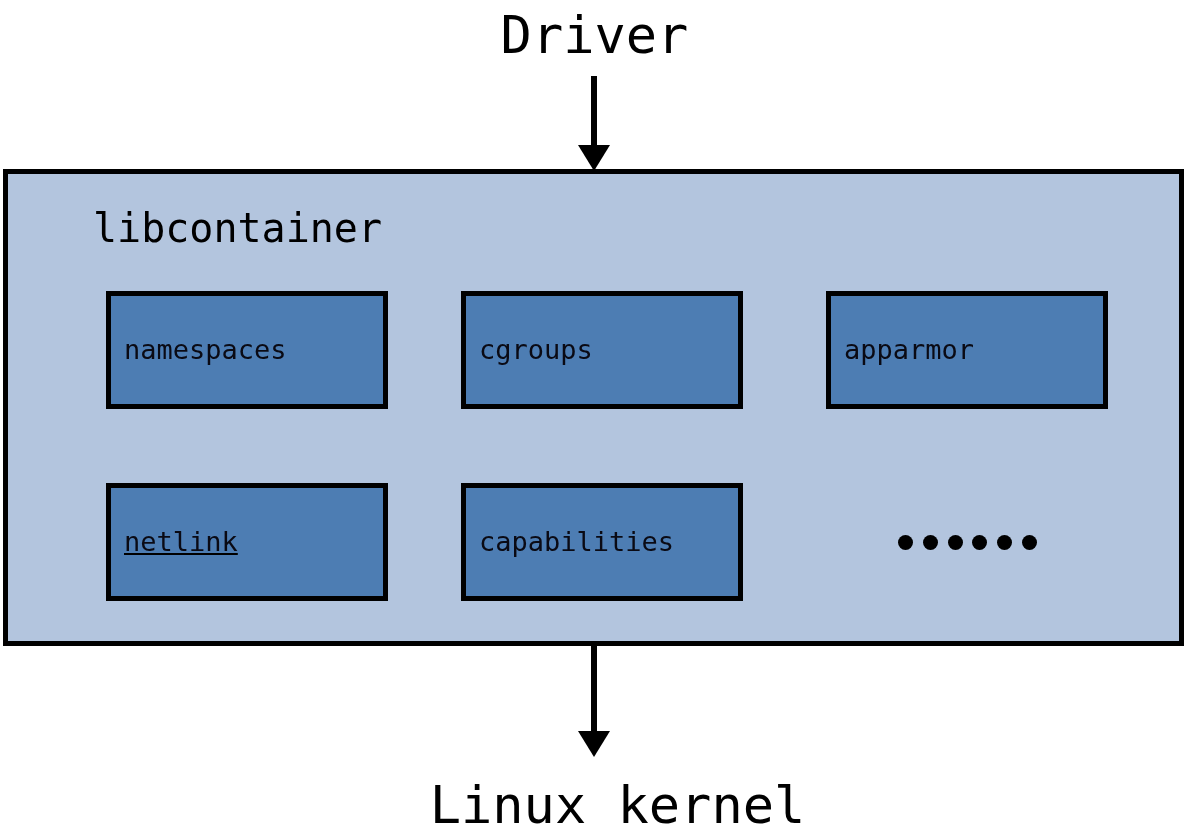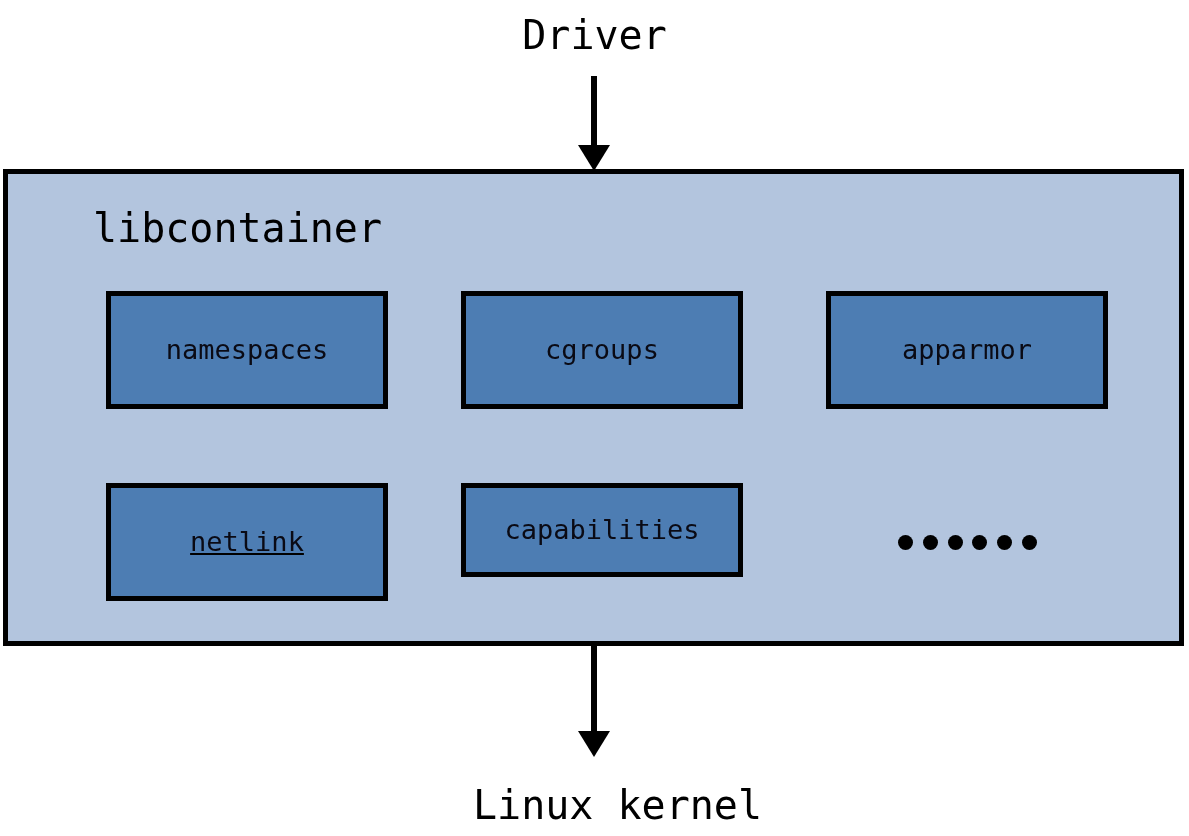--- a/index.html
+++ b/index.html
@@ -20,21 +20,21 @@
   }
 
   
   .caption {
     position: absolute;
     left: 0;
     width: 1189px;
     text-align: center;
     color: #000000;
     font-family: "DejaVu Sans Mono", "Liberation Mono", monospace;
-    font-size: 40px;
+    font-size: 52px;
     line-height: 46px;
     letter-spacing: 0px;
     white-space: nowrap;
   }
   #caption-driver { top: 12px; }
   #caption-kernel { top: 782px; margin-left: 23px; }
 
   
   .arrow {
     position: absolute;
@@ -87,37 +87,38 @@
   }
 
   
   .module-box {
     position: absolute;
     box-sizing: border-box;
     background: #4d7db3;
     border: 5px solid #000000;
     display: flex;
     align-items: center;
-    justify-content: center;
+    justify-content: flex-start;
+    padding-left: 13px;
   }
   .module-label {
     color: #0a0a14;
     font-family: "DejaVu Sans Mono", "Liberation Mono", monospace;
     font-size: 27px;
     line-height: 30px;
     white-space: nowrap;
   }
 
   
   #box-namespaces  { left: 98px;  top: 117px; width: 282px; height: 118px; }
   #box-cgroups     { left: 453px; top: 117px; width: 282px; height: 118px; }
   #box-apparmor    { left: 818px; top: 117px; width: 282px; height: 118px; }
   
   #box-netlink     { left: 98px;  top: 309px; width: 282px; height: 118px; text-decoration: underline; }
-  #box-capabilities{ left: 453px; top: 309px; width: 282px; height: 94px; }
+  #box-capabilities{ left: 453px; top: 309px; width: 282px; height: 118px; }
 
   
   #ellipsis-dots {
     position: absolute;
     left: 818px;
     top: 309px;
     width: 282px;
     height: 118px;
     display: flex;
     align-items: center;

